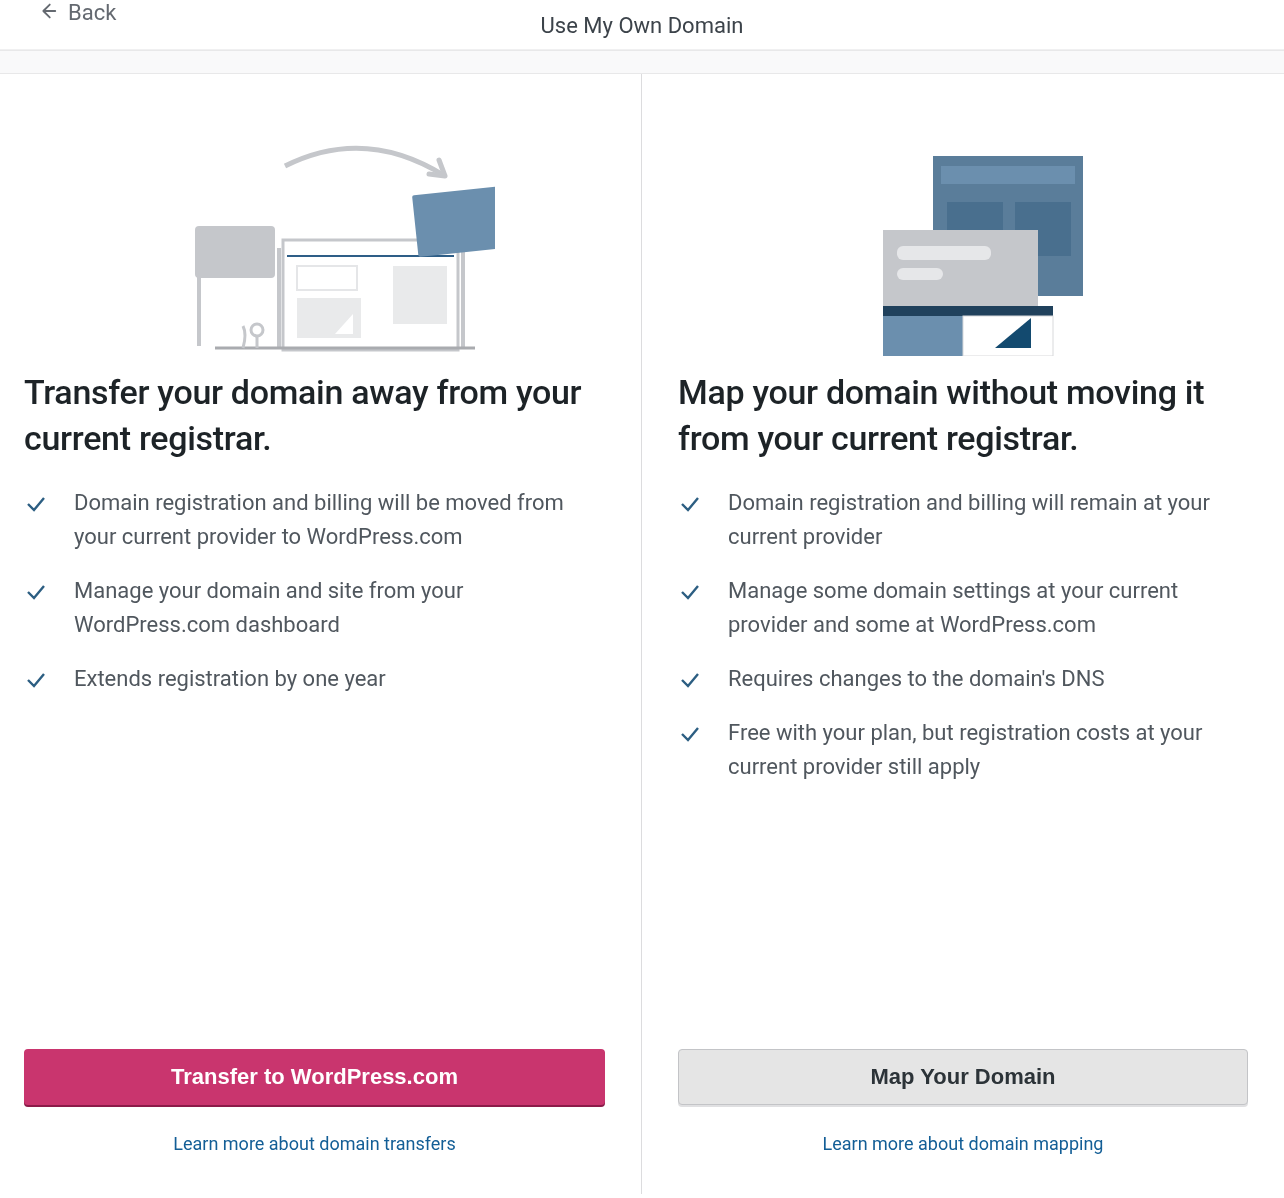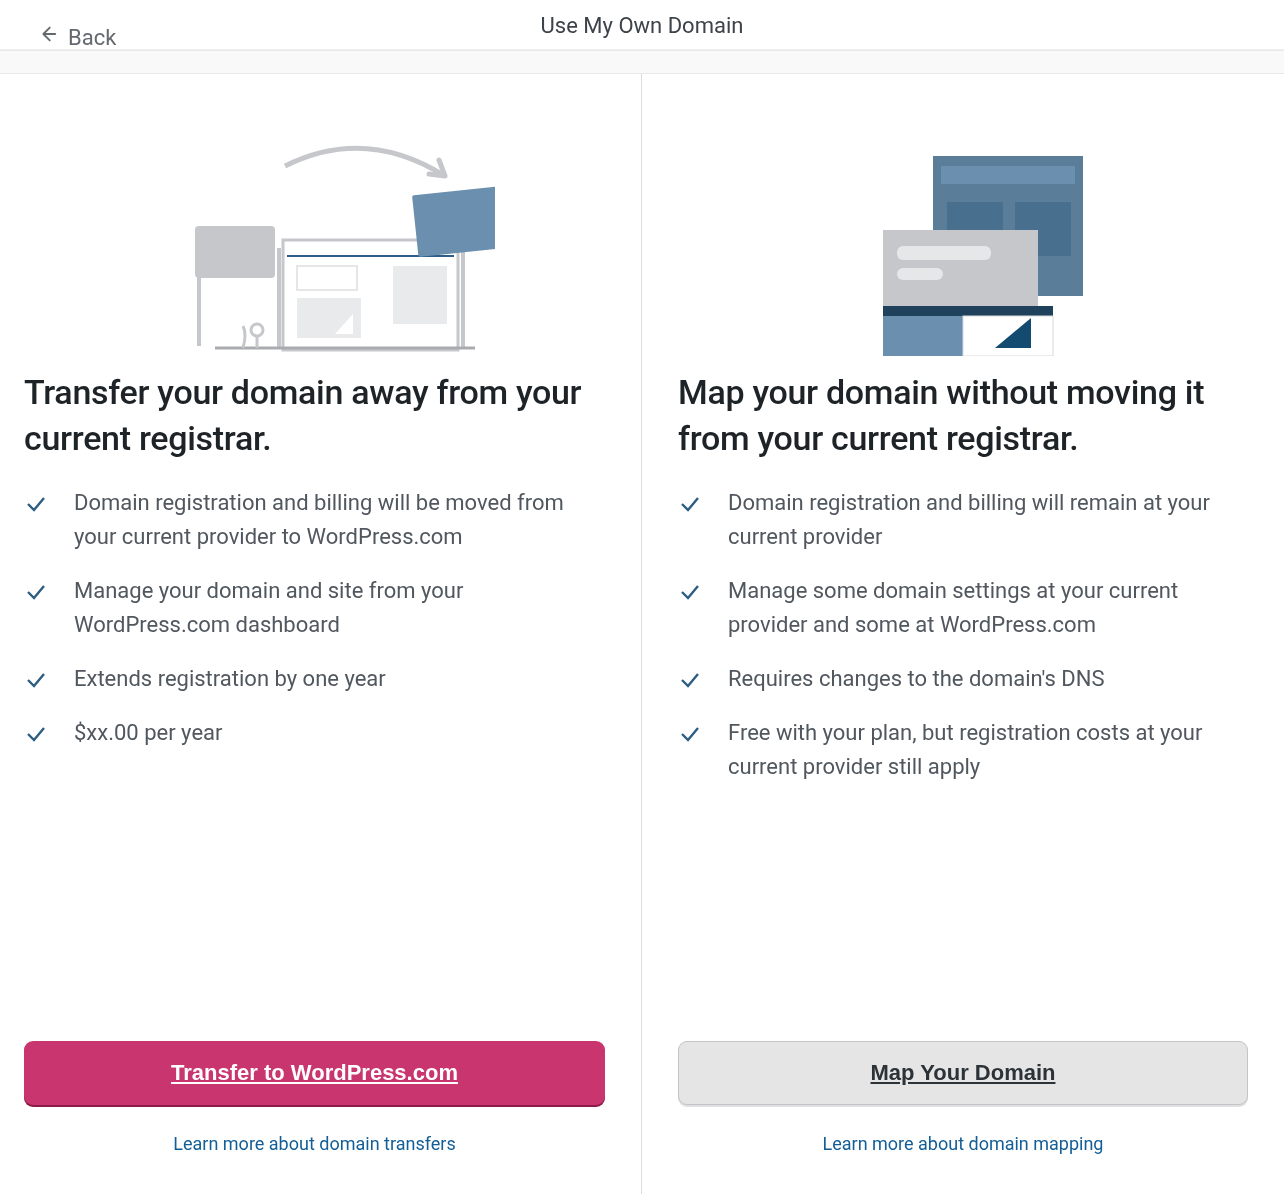--- a/index.html
+++ b/index.html
@@ -24,21 +24,21 @@
     border-bottom:1px solid #f0f0f1;
     display:flex;
     align-items:center;
   }
   .back{
     position:absolute;
     left:36px;
     top:0;
     height:50px;
     display:flex;
-    align-items:flex-end;
+    align-items:flex-start;
     gap:10px;
     font-size:22px;
     color:#646970;
     cursor:pointer;
   }
   .back svg{ width:22px;height:22px;stroke:#646970;stroke-width:2;fill:none; }
   .title{
     width:100%;
     text-align:center;
     font-size:22px;
@@ -96,27 +96,26 @@
   }
   ul.features li .chk svg{
     width:24px;height:24px;
     stroke:var(--check);
     stroke-width:2.4;
     fill:none;
   }
   .spacer{ flex:1; }
   .cta{
     width:100%;
-    height:64px;
-    border-radius:9px;
+    height:56px;
+    border-radius:4px;
     font-size:22px;
     font-weight:600;
     cursor:pointer;
     border:none;
-    text-decoration:underline;
   }
   .cta.primary{
     background:var(--accent);
     color:#fff;
     box-shadow:0 2px 0 #8c1b49;
   }
   .cta.secondary{
     background:#e5e5e5;
     color:#2c3338;
     border:1px solid #c3c4c7;
@@ -193,26 +192,20 @@
               <path d="M4 12l6 6L20 6"></path>
             </svg></span>
           <span>Manage your domain and site from your WordPress.com dashboard</span>
         </li>
       <li>
           <span class="chk"><svg viewBox="0 0 24 24">
               <path d="M4 12l6 6L20 6"></path>
             </svg></span>
           <span>Extends registration by one year</span>
         </li>
-      <li>
-          <span class="chk"><svg viewBox="0 0 24 24">
-              <path d="M4 12l6 6L20 6"></path>
-            </svg></span>
-          <span>$xx.00 per year</span>
-        </li>
     </ul>
     <div class="spacer"></div>
     <button class="cta primary">Transfer to WordPress.com</button>
     <div class="learn">
       <a>Learn more about domain transfers</a>
     </div>
   </div>
 
   <div class="panel">
     <div class="illust">

